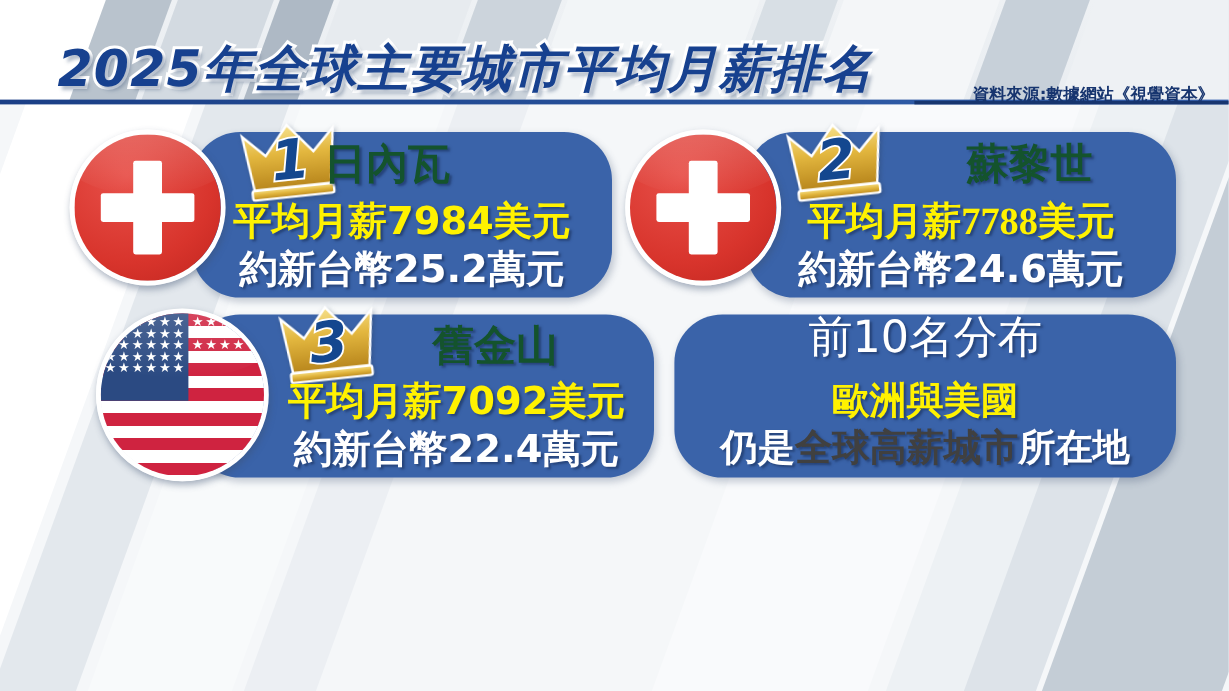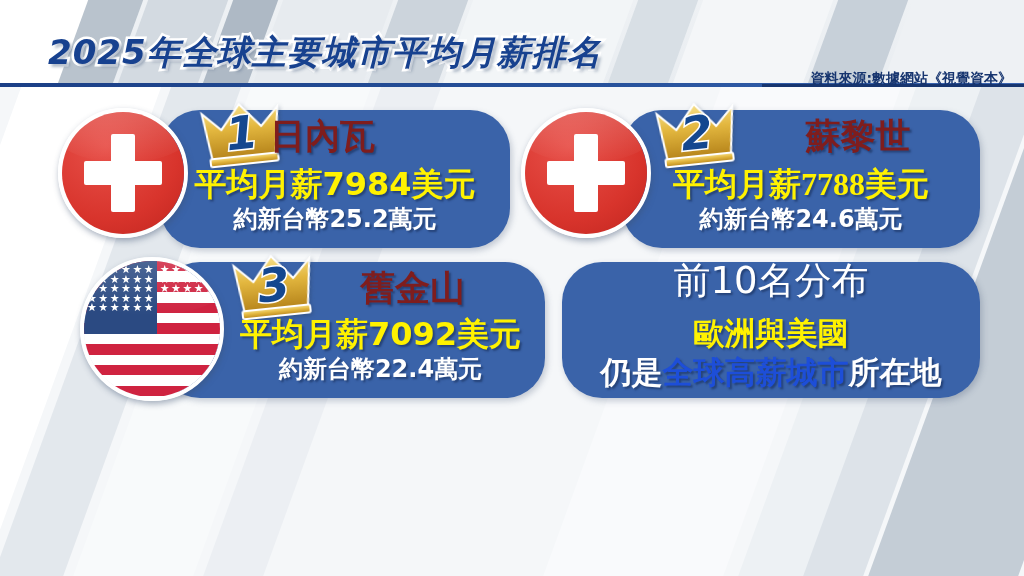--- a/index.html
+++ b/index.html
@@ -23,21 +23,21 @@
     position:absolute;left:0;top:83px;width:1024px;height:4px;
     background:linear-gradient(90deg,#1b3f86 0%,#27529c 60%,#3b66b3 100%);
   }
   .src-rule{
     position:absolute;left:762px;top:84px;width:262px;height:3px;background:#17356f;
   }
 
   
   #title{
     position:absolute;left:48px;top:30px;
-    font-size:34px;font-weight:bold;font-style:italic;
+    font-size:42px;font-weight:bold;font-style:italic;
     letter-spacing:1px;
     color:#17418f;
     -webkit-text-stroke:5px #ffffff;
     paint-order:stroke fill;
     text-shadow:3px 3px 3px rgba(90,110,140,.45);
     white-space:nowrap;
     font-family:"DejaVu Sans","Liberation Sans",sans-serif;
   }
   #source{
     position:absolute;right:12px;top:70px;
@@ -95,32 +95,32 @@
     display:flex;align-items:center;justify-content:center;
     font-size:46px;font-weight:bold;font-style:italic;color:#14478f;
     -webkit-text-stroke:3px #ffffff;paint-order:stroke fill;
     font-family:"DejaVu Sans","Liberation Sans",sans-serif;
   }
 
   
   .ctext{position:absolute;box-sizing:border-box;text-align:center;white-space:nowrap;
          font-family:"DejaVu Sans","Liberation Sans",sans-serif;}
   .city{
-    font-size:35px;font-weight:bold;color:#7f1d1d;
+    font-size:35px;font-weight:bold;color:#14532d;
     text-shadow:2px 2px 2px rgba(20,40,80,.55);
   }
   .l2{
     font-size:32px;font-weight:bold;color:#fff200;
     text-shadow:2px 2px 2px rgba(20,40,80,.55);
   }
   .l3{
-    font-size:24px;font-weight:bold;color:#ffffff;
+    font-size:32px;font-weight:bold;color:#ffffff;
     text-shadow:2px 2px 2px rgba(20,40,80,.55);
   }
-  .hl{color:#1d4ed8;}
+  .hl{color:#404040;}
 
   #c1-city{left:270px;top:113px;width:240px;text-align:left;}
   #c1-l2{left:160px;top:163px;width:350px;}
   #c1-l3{left:160px;top:203px;width:350px;}
 
   #c2-city{left:736px;top:113px;width:244px;text-align:center;}
   #c2-l2{left:622px;top:163px;width:358px;font-family:Liberation Serif, serif;}
   #c2-l3{left:622px;top:203px;width:358px;}
 
   #c3-city{left:312px;top:265px;width:233px;text-align:left;margin-left:48px;}

